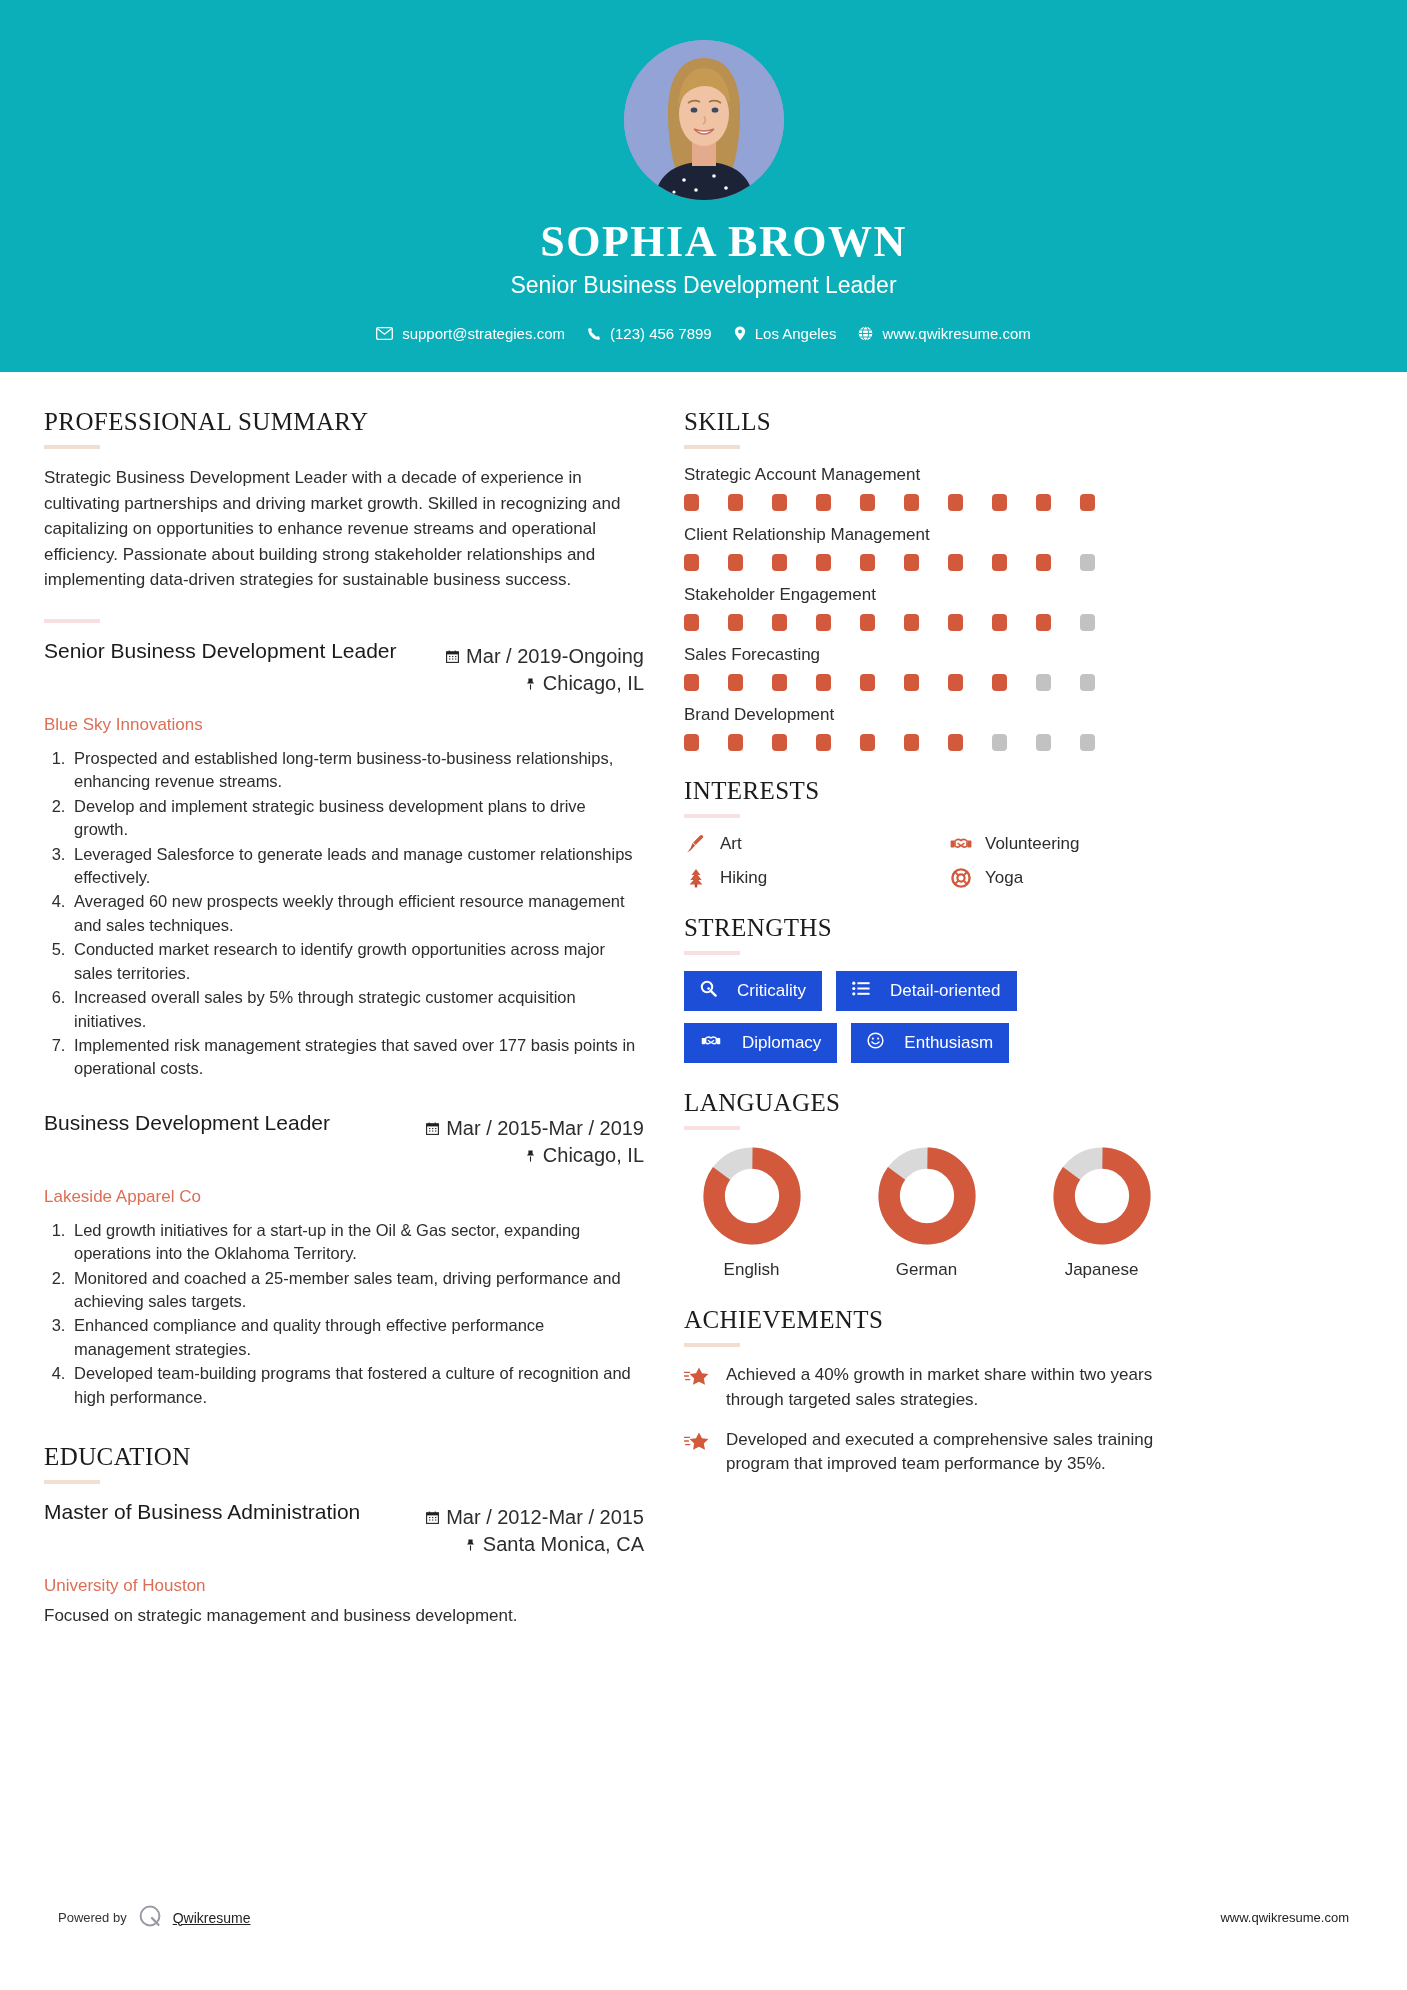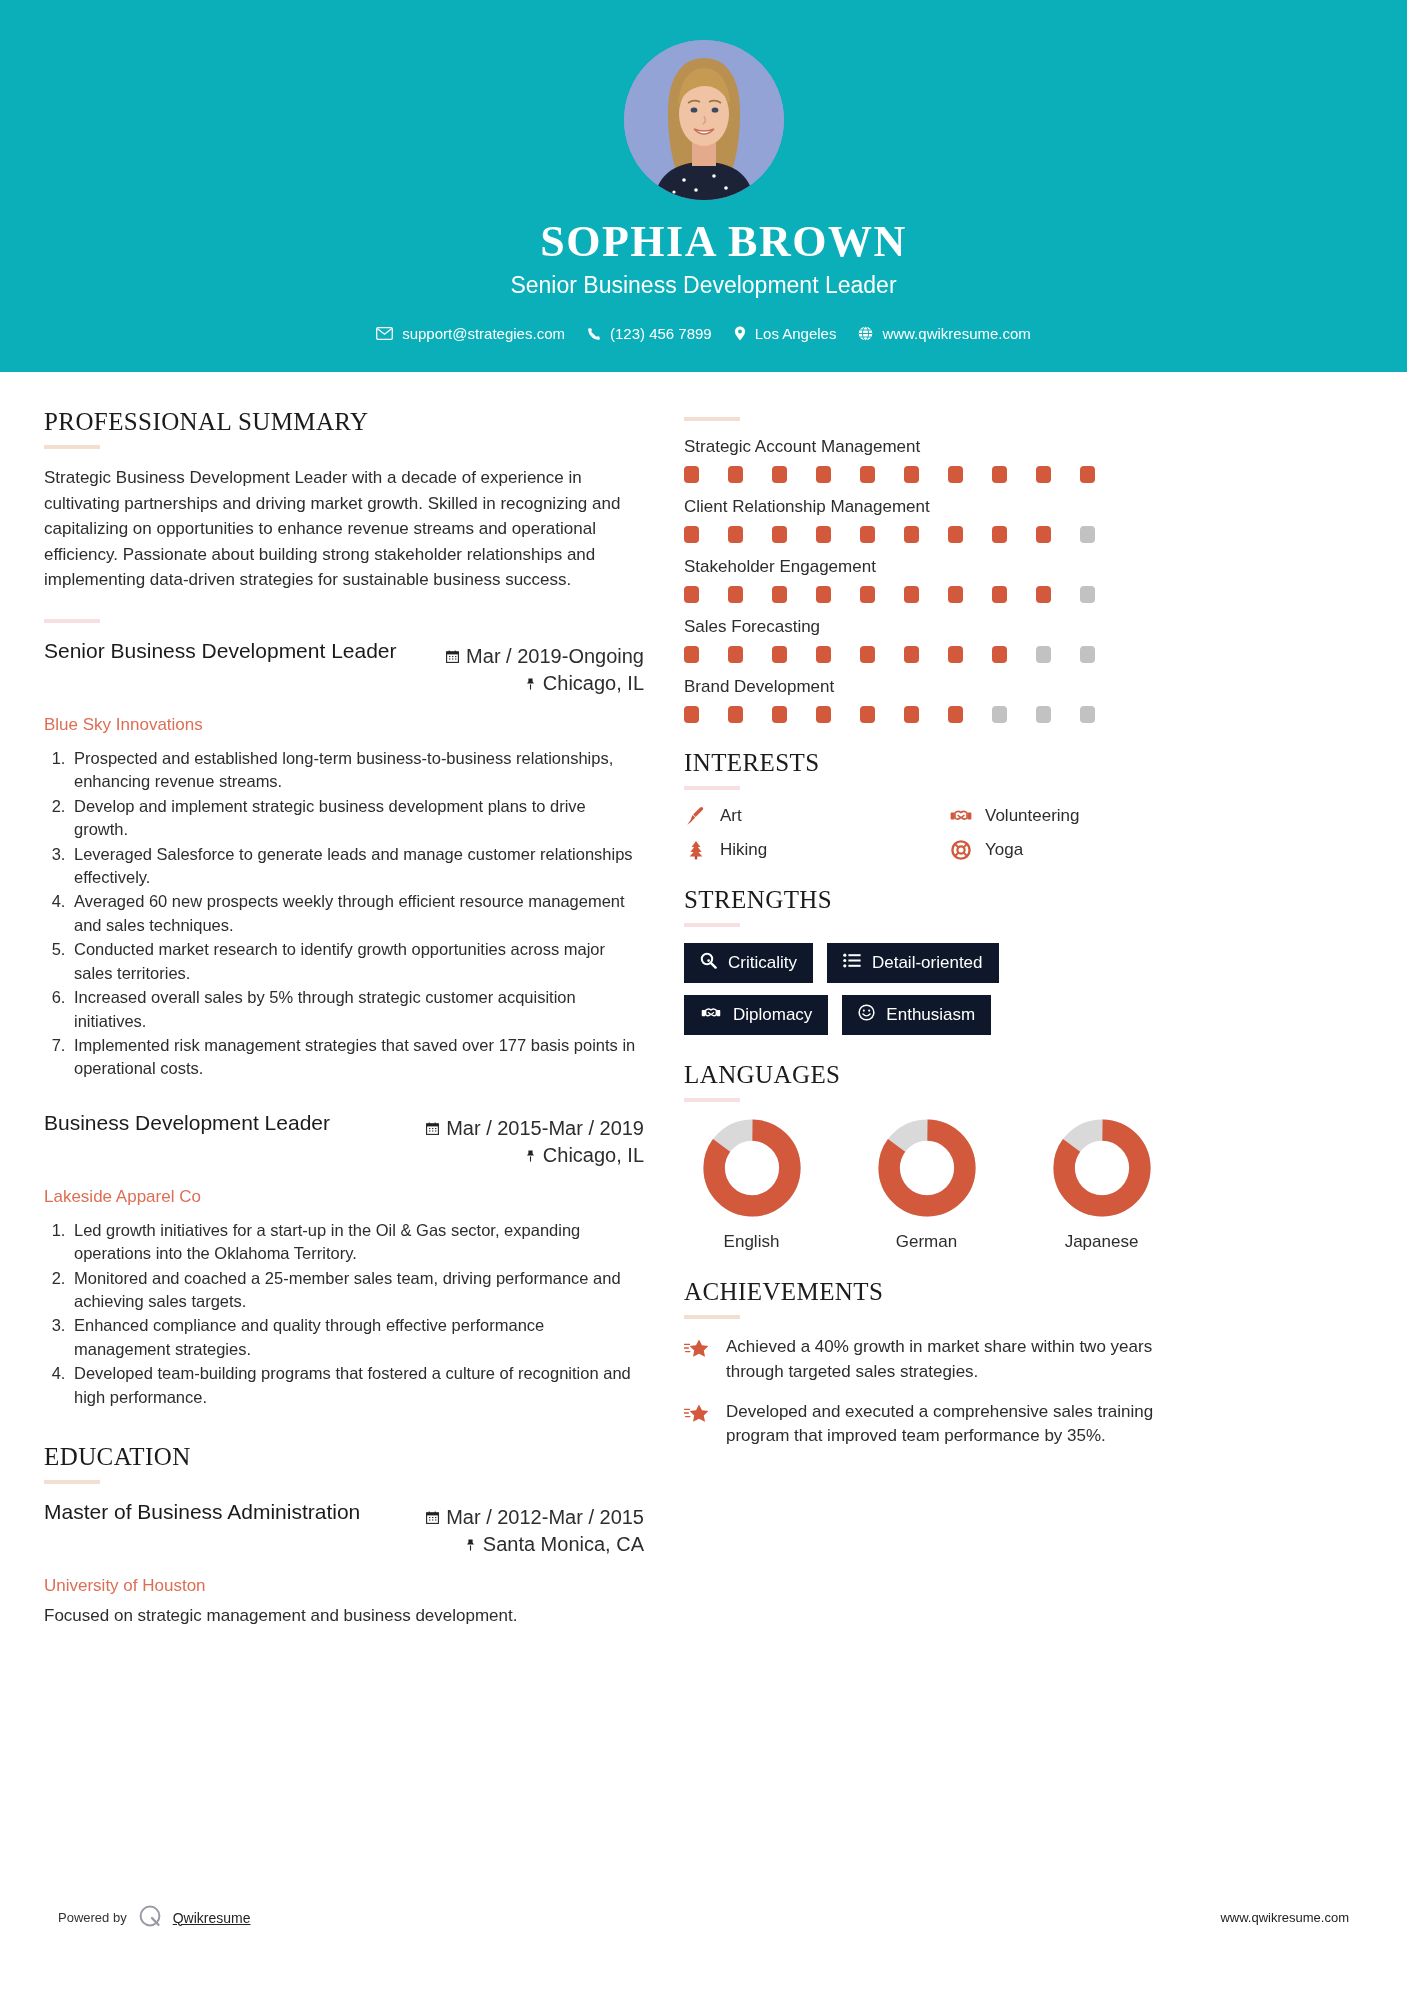--- a/index.html
+++ b/index.html
@@ -175,27 +175,27 @@
     gap: 12px;
     font-size: 17px;
     color: #2d2d2d;
   }
   .interest .ic { width: 24px; display: flex; justify-content: center; }
 
   
   .str-rows { display: flex; flex-direction: column; gap: 12px; margin-top: 4px; }
   .str-row { display: flex; gap: 14px; }
   .chip {
-    background: #0f172a;
+    background: #1d4ed8;
     color: #ffffff;
     font-size: 17px;
     padding: 9px 16px;
     display: flex;
     align-items: center;
-    gap: 11px;
+    gap: 20px;
     white-space: nowrap;
   }
 
   
   .lang-row { display: flex; gap: 40px; margin-top: 10px; }
   .lang {
     width: 135px;
     text-align: center;
   }
   .lang-label {
@@ -423,20 +423,21 @@
           </div>
           <div class="entry-org">University of Houston</div>
           <div class="entry-desc">Focused on strategic management and business development.</div>
         </div>
       </div>
     </div>
 
     <div class="col-right">
 
       <div class="section">
+        <div class="sec-title">SKILLS</div>
         <div class="sec-rule"></div>
 
         <div class="skill-block">
           <div class="skill-name">Strategic Account Management</div>
           <div class="skill-dots">
               <span class="dot on"></span>
               <span class="dot on"></span>
               <span class="dot on"></span>
               <span class="dot on"></span>
               <span class="dot on"></span>

